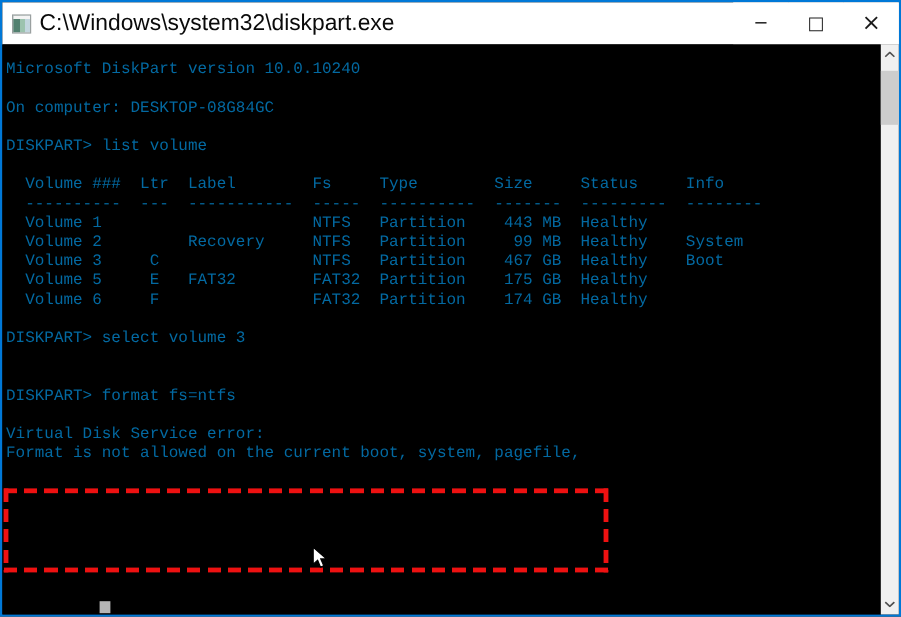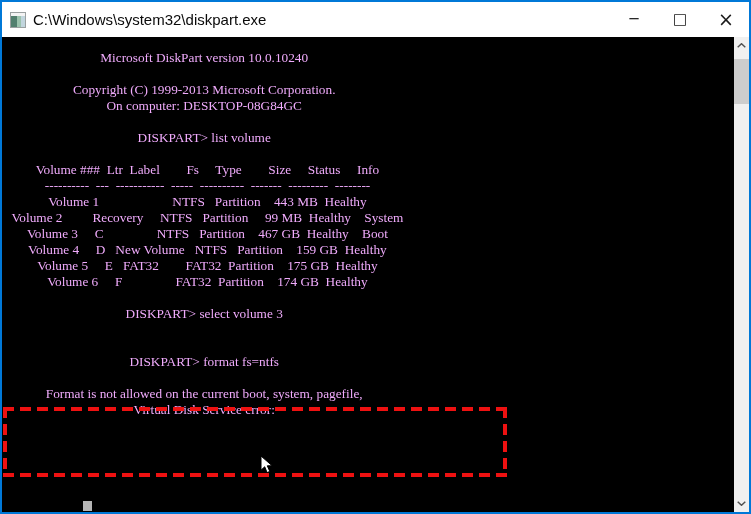--- a/index.html
+++ b/index.html
@@ -17,39 +17,39 @@
     position: absolute; left: 0; top: 0; width: 747px; height: 35px;
     background: #ffffff; display: flex; align-items: center;
   }
   .app-icon {
     width: 16px; height: 16px; margin-left: 8px; flex: 0 0 auto;
     border: 1px solid #9aa0a0;
     background:
       linear-gradient(180deg, #f4f4f4 0 3px, rgba(0,0,0,0) 3px),
       linear-gradient(90deg, #52806f 0 6px, #9cc3ae 6px 10px, #c2d6de 10px 14px);
   }
-  .title { margin-left: 7px; font-size: 15px; color: #0a0a0a; white-space: nowrap; }
+  .title { margin-left: 7px; font-size: 19px; color: #0a0a0a; white-space: nowrap; }
   .controls { margin-left: auto; display: flex; height: 100%; }
   .ctrl {
     width: 46px; height: 100%; display: flex; align-items: center; justify-content: center;
     background: #ffffff; border: 0; color: #1a1a1a; cursor: default;
   }
   .glyph { font-family: "DejaVu Sans", sans-serif; line-height: 1; }
   .ctrl-min .glyph { font-size: 15px; }
   .ctrl-max .glyph { font-size: 15px; }
   .ctrl-close .glyph { font-size: 19px; font-weight: normal; }
   
   .console {
     position: absolute; left: 0; top: 35px; width: 732px; height: 475px;
     background: #000000; overflow: hidden;
   }
   .lines {
     position: absolute; left: 3px; top: 13px;
-    font-family: Liberation Serif, serif;
-    font-size: 13.3px; line-height: 16px; color: #f0abfc; text-align: center;
+    font-family: Liberation Mono, monospace;
+    font-size: 13.3px; line-height: 16px; color: #0369a1;
   }
   .console-line { height: 16px; white-space: pre; }
   
   .error-box { position: absolute; left: 1px; top: 370px; width: 504px; height: 70px; }
   .error-box .edge { position: absolute; }
   .edge-top    { left: 0; right: 0; top: 0;    height: 4px;
                  background: repeating-linear-gradient(90deg, #ee1111 0 11px, rgba(0,0,0,0) 11px 17px); }
   .edge-bottom { left: 0; right: 0; bottom: 0; height: 4px;
                  background: repeating-linear-gradient(90deg, #ee1111 0 11px, rgba(0,0,0,0) 11px 17px); }
   .edge-left   { top: 0; bottom: 0; left: 0;   width: 4px;
@@ -88,41 +88,39 @@
       <button class="ctrl ctrl-close">
         <span class="glyph">×</span>
       </button>
     </div>
   </div>
 
   <div class="console">
     <div class="lines">
         <div class="console-line">Microsoft DiskPart version 10.0.10240</div>
         <div class="console-line"></div>
-        <div class="console-line">Copyright (C) 1999-2013 Microsoft Corporation.</div>
         <div class="console-line">On computer: DESKTOP-08G84GC</div>
         <div class="console-line"></div>
         <div class="console-line">DISKPART&gt; list volume</div>
         <div class="console-line"></div>
         <div class="console-line">  Volume ###  Ltr  Label        Fs     Type        Size     Status     Info</div>
         <div class="console-line">  ----------  ---  -----------  -----  ----------  -------  ---------  --------</div>
         <div class="console-line">  Volume 1                      NTFS   Partition    443 MB  Healthy</div>
         <div class="console-line">  Volume 2         Recovery     NTFS   Partition     99 MB  Healthy    System</div>
         <div class="console-line">  Volume 3     C                NTFS   Partition    467 GB  Healthy    Boot</div>
-        <div class="console-line">  Volume 4     D   New Volume   NTFS   Partition    159 GB  Healthy</div>
         <div class="console-line">  Volume 5     E   FAT32        FAT32  Partition    175 GB  Healthy</div>
         <div class="console-line">  Volume 6     F                FAT32  Partition    174 GB  Healthy</div>
         <div class="console-line"></div>
         <div class="console-line">DISKPART&gt; select volume 3</div>
         <div class="console-line"></div>
         <div class="console-line"></div>
         <div class="console-line">DISKPART&gt; format fs=ntfs</div>
         <div class="console-line"></div>
+        <div class="console-line">Virtual Disk Service error:</div>
         <div class="console-line">Format is not allowed on the current boot, system, pagefile,</div>
-        <div class="console-line">Virtual Disk Service error:</div>
         <div class="console-line"></div>
         <div class="console-line"></div>
       </div>
 
     <div class="error-box">
       <div class="edge edge-top"></div>
       <div class="edge edge-bottom"></div>
       <div class="edge edge-left"></div>
       <div class="edge edge-right"></div>
     </div>

